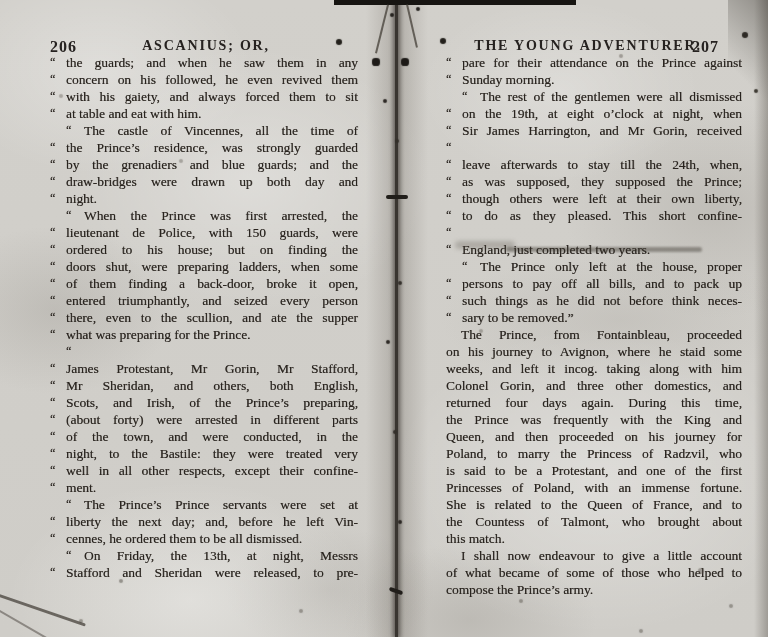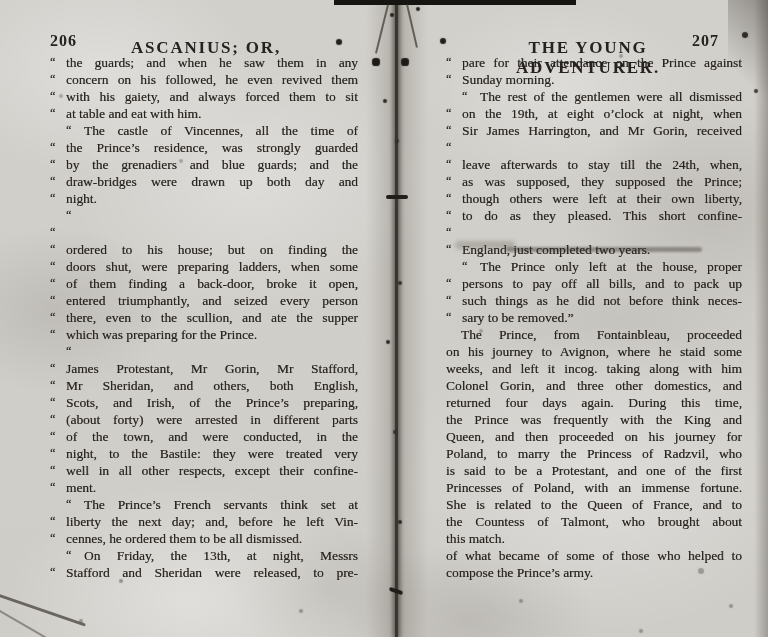--- a/index.html
+++ b/index.html
@@ -13,22 +13,22 @@
       radial-gradient(ellipse 260px 170px at 190px 600px, rgba(252,252,250,.38), transparent 70%),
       radial-gradient(ellipse 200px 130px at 560px 90px, rgba(255,255,255,.25), transparent 70%),
       radial-gradient(ellipse 170px 120px at 55px 310px, rgba(145,141,134,.28), transparent 70%),
       radial-gradient(ellipse 210px 150px at 715px 210px, rgba(152,148,141,.30), transparent 72%),
       radial-gradient(ellipse 180px 110px at 470px 620px, rgba(148,144,137,.30), transparent 70%),
       radial-gradient(ellipse 240px 90px at 620px 320px, rgba(158,154,147,.22), transparent 75%),
       radial-gradient(ellipse 150px 90px at 330px 590px, rgba(150,146,139,.25), transparent 70%),
       linear-gradient(#d2d0cb,#cfcdc8);
   }
   
-  .pagenum{position:absolute; top:32px; font-size:16px; font-weight:bold; letter-spacing:1px; color:#262220;}
-  .runtitle{position:absolute; top:38px; font-size:17px; font-weight:bold; letter-spacing:1.8px; color:#262220; text-align:center;}
+  .pagenum{position:absolute; top:38px; font-size:16px; font-weight:bold; letter-spacing:1px; color:#262220;}
+  .runtitle{position:absolute; top:38px; font-size:14px; font-weight:bold; letter-spacing:1.8px; color:#262220; text-align:center;}
   #pn-left{left:50px;}
   #rt-left{left:66px; width:280px;}
   #rt-right{left:468px; width:240px;}
   #pn-right{left:692px;}
   
   .text-block{position:absolute; top:54px; width:308px; font-size:13.4px; color:#29241f;}
   #tb-left{left:50px;}
   #tb-right{left:446px; width:296px;}
   .line{
     position:relative; height:17px; line-height:17px; padding-left:16px;
@@ -73,38 +73,38 @@
   <div class="text-block" id="tb-left">
       <div class="line"><span class="q">“</span><span class="t">the guards; and when he saw them in any</span></div>
       <div class="line"><span class="q">“</span><span class="t">concern on his followed, he even revived them</span></div>
       <div class="line"><span class="q">“</span><span class="t">with his gaiety, and always forced them to sit</span></div>
       <div class="line short"><span class="q">“</span><span class="t">at table and eat with him.</span></div>
       <div class="line para"><span class="q">“</span><span class="t">The castle of Vincennes, all the time of</span></div>
       <div class="line"><span class="q">“</span><span class="t">the Prince’s residence, was strongly guarded</span></div>
       <div class="line"><span class="q">“</span><span class="t">by the grenadiers and blue guards; and the</span></div>
       <div class="line"><span class="q">“</span><span class="t">draw-bridges were drawn up both day and</span></div>
       <div class="line short"><span class="q">“</span><span class="t">night.</span></div>
-      <div class="line para"><span class="q">“</span></div>
-      <div class="line"><span class="q">“</span></div>
+      <div class="line para"><span class="q">“</span><span class="t">When the Prince was first arrested, the</span></div>
+      <div class="line"><span class="q">“</span><span class="t">lieutenant de Police, with 150 guards, were</span></div>
       <div class="line"><span class="q">“</span><span class="t">ordered to his house; but on finding the</span></div>
       <div class="line"><span class="q">“</span><span class="t">doors shut, were preparing ladders, when some</span></div>
       <div class="line"><span class="q">“</span><span class="t">of them finding a back-door, broke it open,</span></div>
       <div class="line"><span class="q">“</span><span class="t">entered triumphantly, and seized every person</span></div>
       <div class="line"><span class="q">“</span><span class="t">there, even to the scullion, and ate the supper</span></div>
-      <div class="line short"><span class="q">“</span><span class="t">which was preparing for the Prince.</span></div>
+      <div class="line short"><span class="q">“</span><span class="t">what was preparing for the Prince.</span></div>
       <div class="line para"><span class="q">“</span></div>
       <div class="line"><span class="q">“</span><span class="t">James Protestant, Mr Gorin, Mr Stafford,</span></div>
       <div class="line"><span class="q">“</span><span class="t">Mr Sheridan, and others, both English,</span></div>
       <div class="line"><span class="q">“</span><span class="t">Scots, and Irish, of the Prince’s preparing,</span></div>
       <div class="line"><span class="q">“</span><span class="t">(about forty) were arrested in different parts</span></div>
       <div class="line"><span class="q">“</span><span class="t">of the town, and were conducted, in the</span></div>
       <div class="line"><span class="q">“</span><span class="t">night, to the Bastile: they were treated very</span></div>
       <div class="line"><span class="q">“</span><span class="t">well in all other respects, except their confine-</span></div>
       <div class="line short"><span class="q">“</span><span class="t">ment.</span></div>
-      <div class="line para"><span class="q">“</span><span class="t">The Prince’s French servants think set at</span></div>
+      <div class="line para"><span class="q">“</span><span class="t">The Prince’s Prince servants were set at</span></div>
       <div class="line"><span class="q">“</span><span class="t">liberty the next day; and, before he left Vin-</span></div>
       <div class="line short"><span class="q">“</span><span class="t">cennes, he ordered them to be all dismissed.</span></div>
       <div class="line para"><span class="q">“</span><span class="t">On Friday, the 13th, at night, Messrs</span></div>
       <div class="line"><span class="q">“</span><span class="t">Stafford and Sheridan were released, to pre-</span></div>
     </div>
   <div class="text-block" id="tb-right">
       <div class="line"><span class="q">“</span><span class="t">pare for their attendance on the Prince against</span></div>
       <div class="line short"><span class="q">“</span><span class="t">Sunday morning.</span></div>
       <div class="line para"><span class="q">“</span><span class="t">The rest of the gentlemen were all dismissed</span></div>
       <div class="line"><span class="q">“</span><span class="t">on the 19th, at eight o’clock at night, when</span></div>
@@ -126,20 +126,21 @@
       <div class="line noq"><span class="t">Colonel Gorin, and three other domestics, and</span></div>
       <div class="line noq"><span class="t">returned four days again.  During this time,</span></div>
       <div class="line noq"><span class="t">the Prince was frequently with the King and</span></div>
       <div class="line noq"><span class="t">Queen, and then proceeded on his journey for</span></div>
       <div class="line noq"><span class="t">Poland, to marry the Princess of Radzvil, who</span></div>
       <div class="line noq"><span class="t">is said to be a Protestant, and one of the first</span></div>
       <div class="line noq"><span class="t">Princesses of Poland, with an immense fortune.</span></div>
       <div class="line noq"><span class="t">She is related to the Queen of France, and to</span></div>
       <div class="line noq"><span class="t">the Countess of Talmont, who brought about</span></div>
       <div class="line noq short"><span class="t">this match.</span></div>
+      <div class="line para noq"><span class="t">I shall now endeavour to give a little account</span></div>
       <div class="line noq"><span class="t">of what became of some of those who helped to</span></div>
       <div class="line noq short"><span class="t">compose the Prince’s army.</span></div>
     </div>
 
   <div class="gutter-shadow"></div>
   <div class="gutter-line"></div>
   <div class="top-strip"></div>
   <div class="gutter-v" style="left:381px; top:4px; height:50px; transform:rotate(14deg);"></div>
   <div class="gutter-v" style="left:411px; top:4px; height:44px; transform:rotate(-13deg);"></div>
   <div class="stitch" style="left:386px; top:195px; width:22px; height:4px;"></div>

